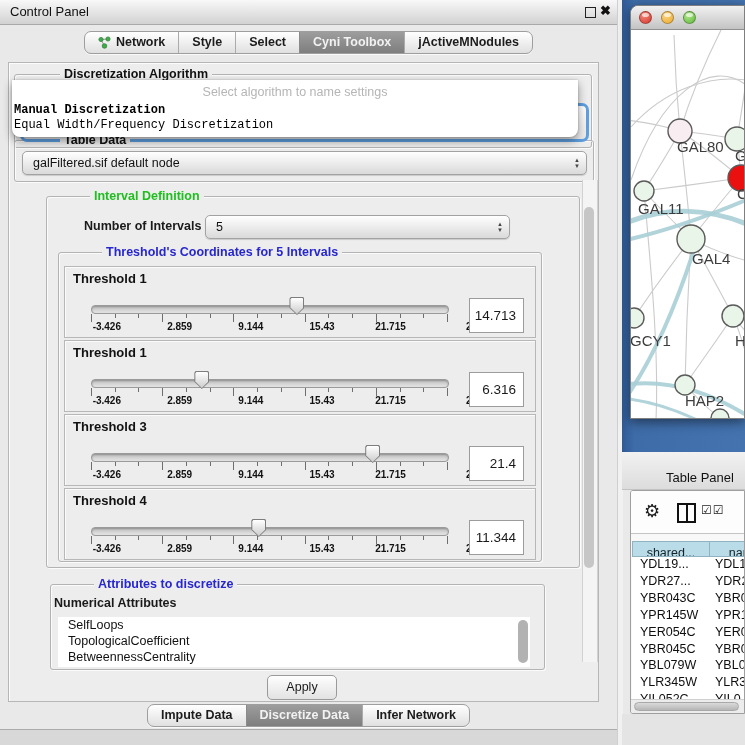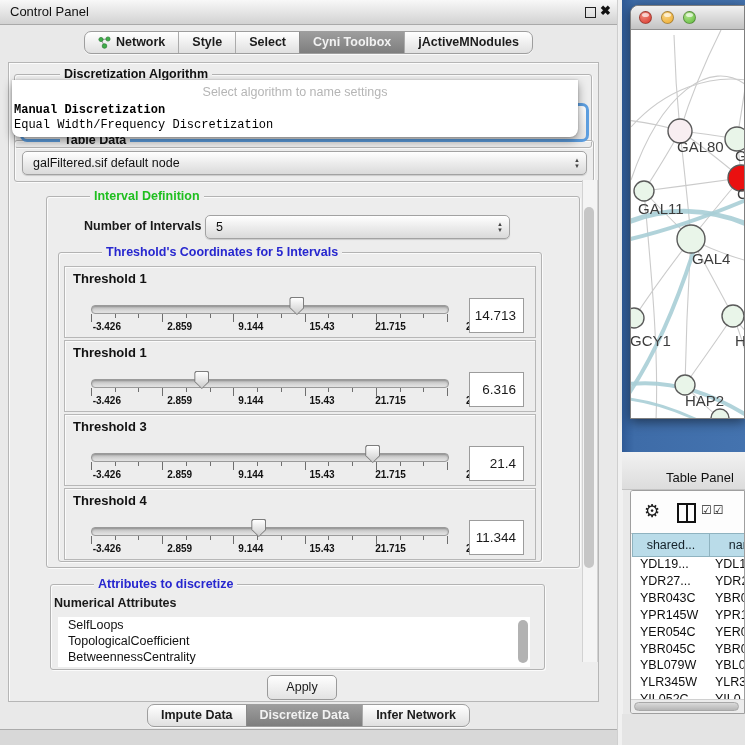--- a/index.html
+++ b/index.html
@@ -79,21 +79,21 @@
   .tp-title{position:absolute;left:12px;top:8px;line-height:36px;font-size:13px;color:#111;margin-left:32px;}
   .table-panel{position:absolute;left:630px;top:490px;width:115px;height:224px;background:#f8f8f8;
     border:1px solid #9f9f9f;border-radius:3px 0 0 3px;box-sizing:border-box;overflow:hidden;}
   .tp-toolbar{position:absolute;left:0;top:0;width:100%;height:42px;background:#fdfdfd;border-bottom:1px solid #c4c4c4;}
   .gear{position:absolute;left:13px;top:9px;font-size:18px;color:#1e1e1e;}
   .colicon{position:absolute;left:46px;top:12px;width:15px;height:16px;border:2px solid #111;}
   .colicon i{position:absolute;left:50%;top:0;width:2px;height:100%;background:#111;display:block;margin-left:-1px;}
   .checks{position:absolute;left:70px;top:12px;font-size:12px;color:#222;letter-spacing:1px;}
   .tp-header{position:absolute;left:1px;top:42px;height:24px;display:flex;}
   .tp-hcell{background:#badce9;border:1px solid #8fb3c0;box-sizing:border-box;font-size:12.5px;
-    line-height:22px;color:#15222a;overflow:hidden;white-space:nowrap;}
+    line-height:22px;color:#15222a;overflow:hidden;white-space:nowrap;margin-top:8px;}
   .tp-hcell.c1{width:78px;text-align:center;} .tp-hcell.c2{width:70px;text-align:center;border-left:none;}
   .tp-rows{position:absolute;left:1px;top:66px;width:152px;background:#fff;height:144px;overflow:hidden;}
   .tp-row{position:absolute;left:0;width:152px;height:17px;display:flex;font-size:12.5px;color:#0e0e0e;}
   .tp-c1{width:78px;padding-left:8px;box-sizing:border-box;white-space:nowrap;}
   .tp-c2{width:74px;padding-left:5px;box-sizing:border-box;white-space:nowrap;overflow:hidden;}
   .hscroll{position:absolute;left:0;bottom:0;width:100%;height:13px;background:#ececec;border-top:1px solid #d0d0d0;}
   .hscroll i{position:absolute;left:3px;top:2px;width:105px;height:9px;border-radius:4.5px;display:block;
     background:linear-gradient(#dadada,#b6b6b6);border:1px solid #a8a8a8;box-sizing:border-box;}
   .se-gray{position:absolute;left:622px;top:714px;width:123px;height:31px;background:#e4e4e4;}
 </style>

